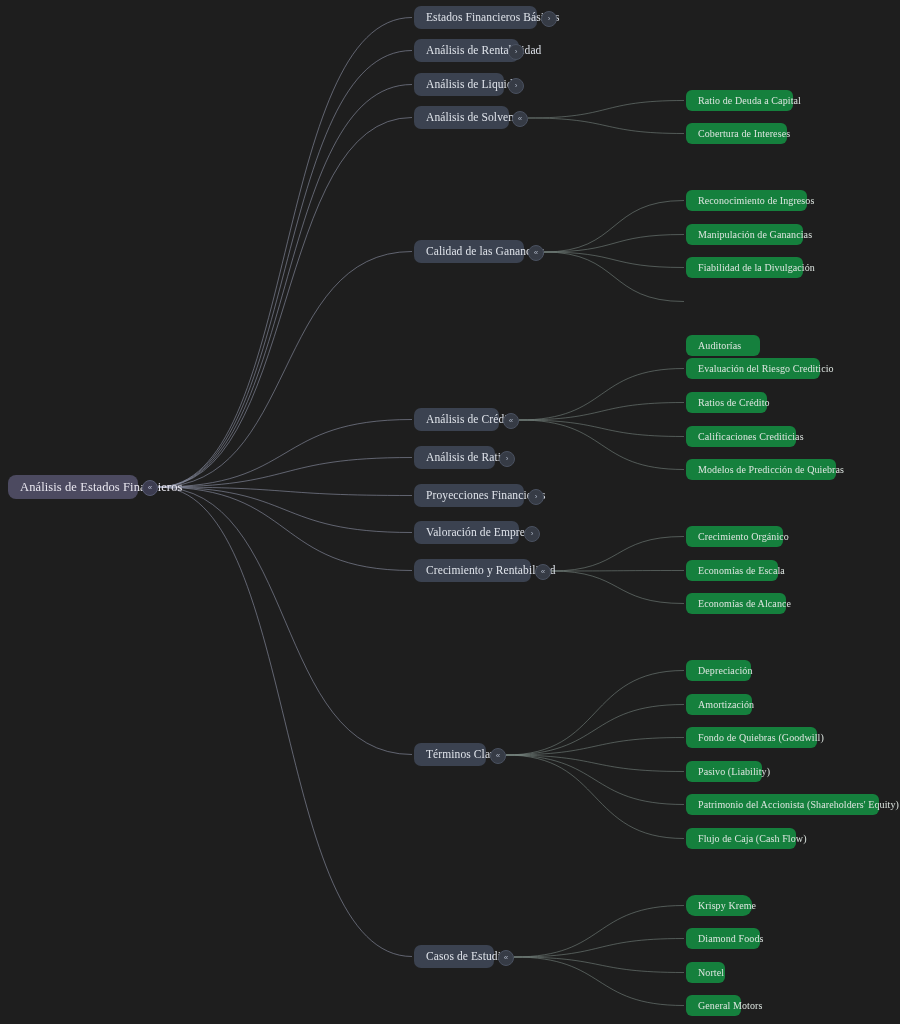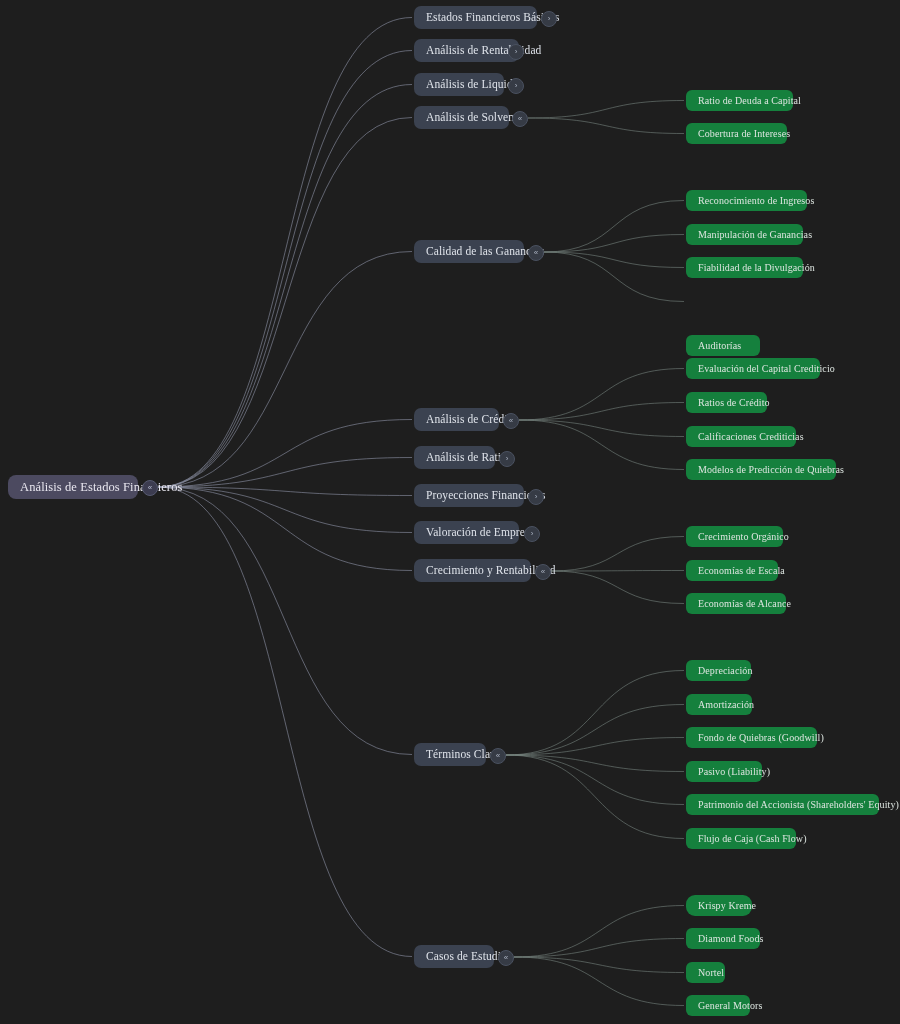--- a/index.html
+++ b/index.html
@@ -176,21 +176,21 @@
       <div class="node leaf" style="left: 686px; top: 291px; width: 74px; height: 21px; margin-top: 44px;">
         <span class="node-label">Auditorías</span>
       </div>
       <div class="node branch" style="left: 414px; top: 408px; width: 85px; height: 23px;">
         <span class="node-label">Análisis de Crédito</span>
       </div>
       <div class="toggle " style="left: 503px; top: 413px;">
         <span class="toggle-glyph">«</span>
       </div>
       <div class="node leaf" style="left: 686px; top: 358px; width: 134px; height: 21px;">
-        <span class="node-label">Evaluación del Capital Crediticio</span>
+        <span class="node-label">Evaluación del Riesgo Crediticio</span>
       </div>
       <div class="node leaf" style="left: 686px; top: 392px; width: 81px; height: 21px;">
         <span class="node-label">Ratios de Crédito</span>
       </div>
       <div class="node leaf" style="left: 686px; top: 426px; width: 110px; height: 21px;">
         <span class="node-label">Calificaciones Crediticias</span>
       </div>
       <div class="node leaf" style="left: 686px; top: 459px; width: 150px; height: 21px;">
         <span class="node-label">Modelos de Predicción de Quiebras</span>
       </div>
@@ -259,17 +259,17 @@
       </div>
       <div class="node leaf" style="left: 686px; top: 895px; width: 66px; height: 21px; border-radius: 9px;">
         <span class="node-label">Krispy Kreme</span>
       </div>
       <div class="node leaf" style="left: 686px; top: 928px; width: 74px; height: 21px;">
         <span class="node-label">Diamond Foods</span>
       </div>
       <div class="node leaf" style="left: 686px; top: 962px; width: 39px; height: 21px;">
         <span class="node-label">Nortel</span>
       </div>
-      <div class="node leaf" style="left: 686px; top: 995px; width: 64px; height: 21px;">
+      <div class="node leaf" style="left: 686px; top: 995px; width: 55px; height: 21px;">
         <span class="node-label">General Motors</span>
       </div>
     </div>
 </div>
 
 </body></html>

